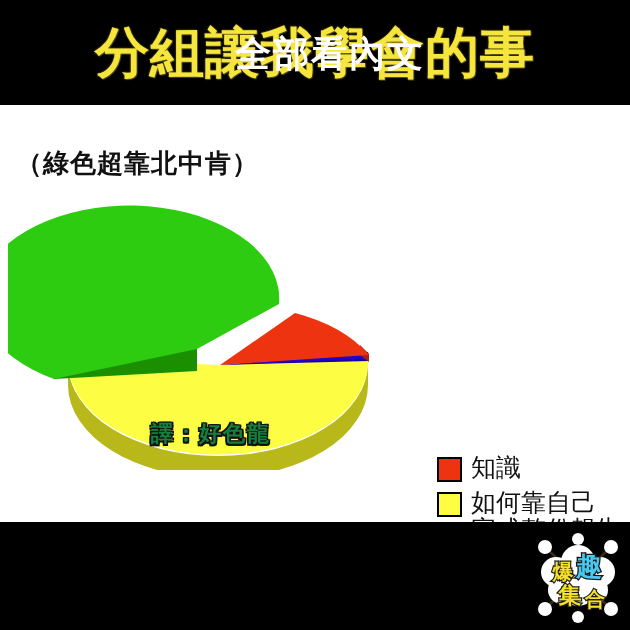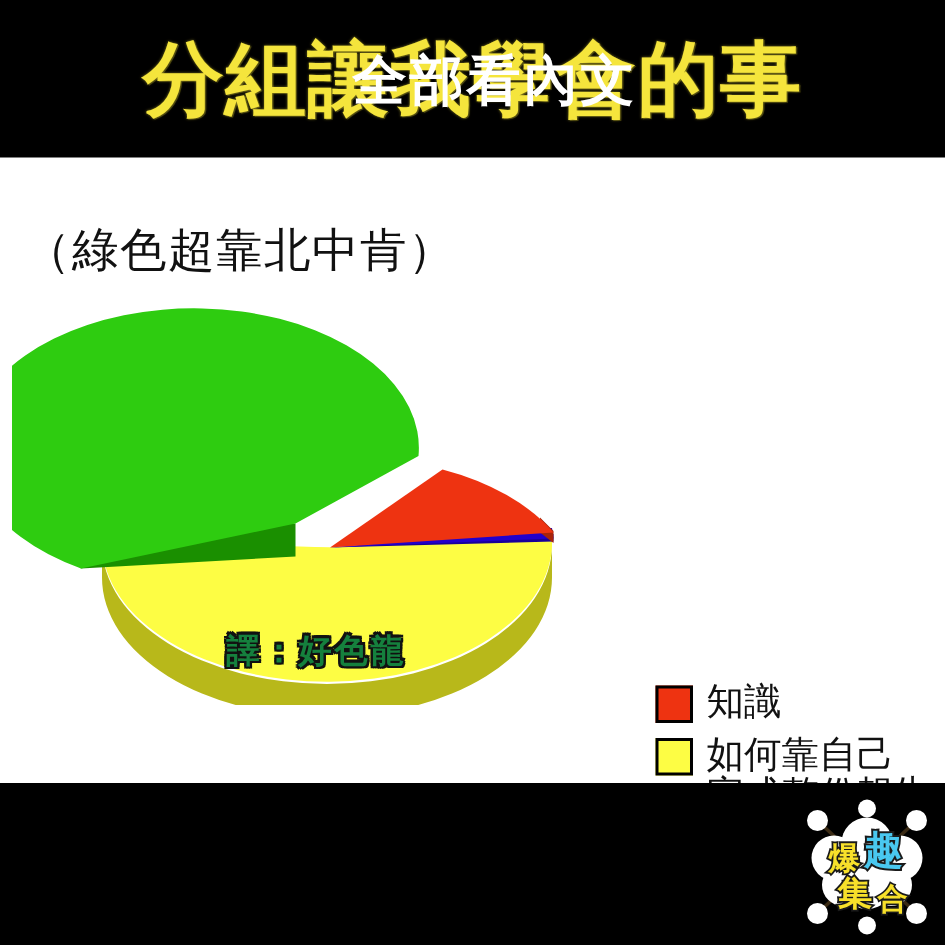--- a/index.html
+++ b/index.html
@@ -41,22 +41,22 @@
     text-shadow:
        0 0 2px rgba(245,229,60,0.55),
        1px 1px 0 rgba(120,110,20,0.45);
   }
 
   
   .subtitle {
     position: absolute;
     left: 16px;
     top: 146px;
-    font-size: 31px;
-    font-weight: normal;
+    font-size: 26px;
+    font-weight: bold;
     color: #111111;
     letter-spacing: 1px;
     white-space: nowrap;
   }
 
   
   .chart-area {
     position: absolute;
     left: 0;
     top: 205px;

